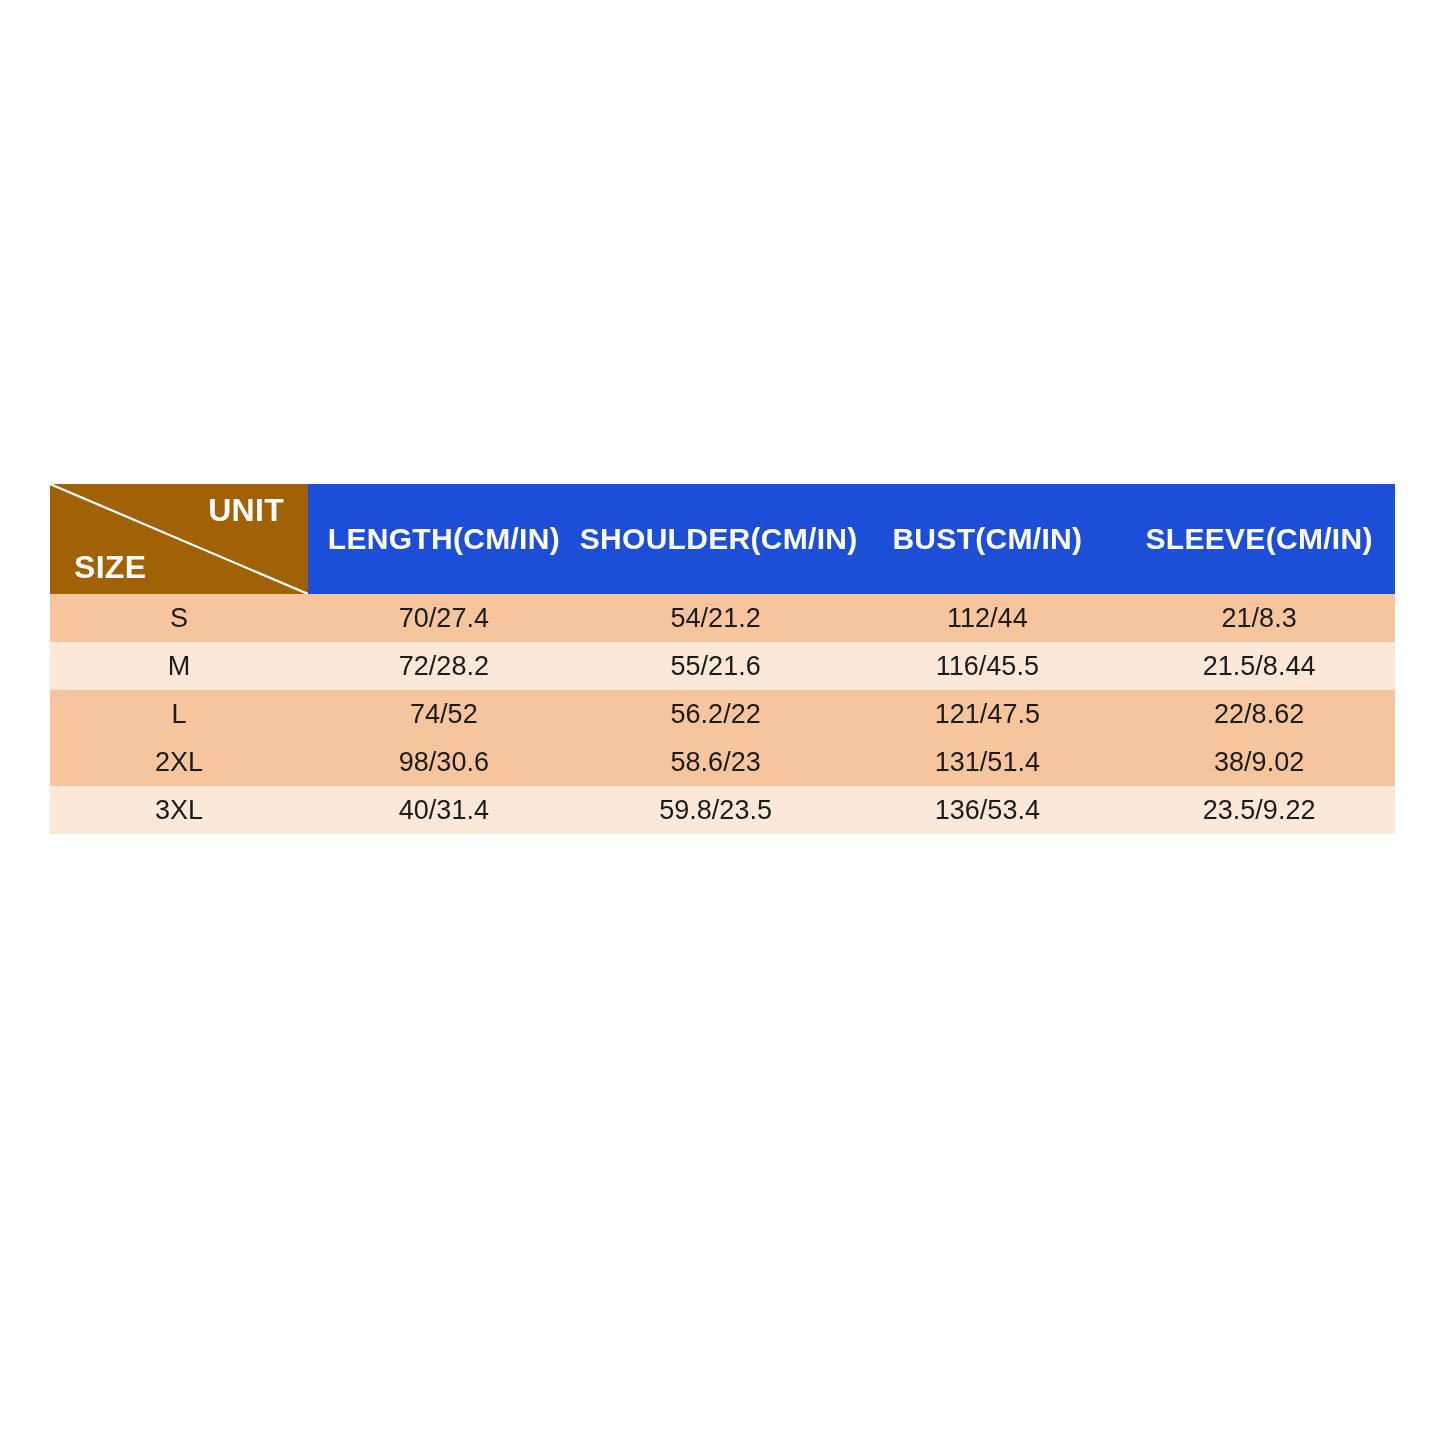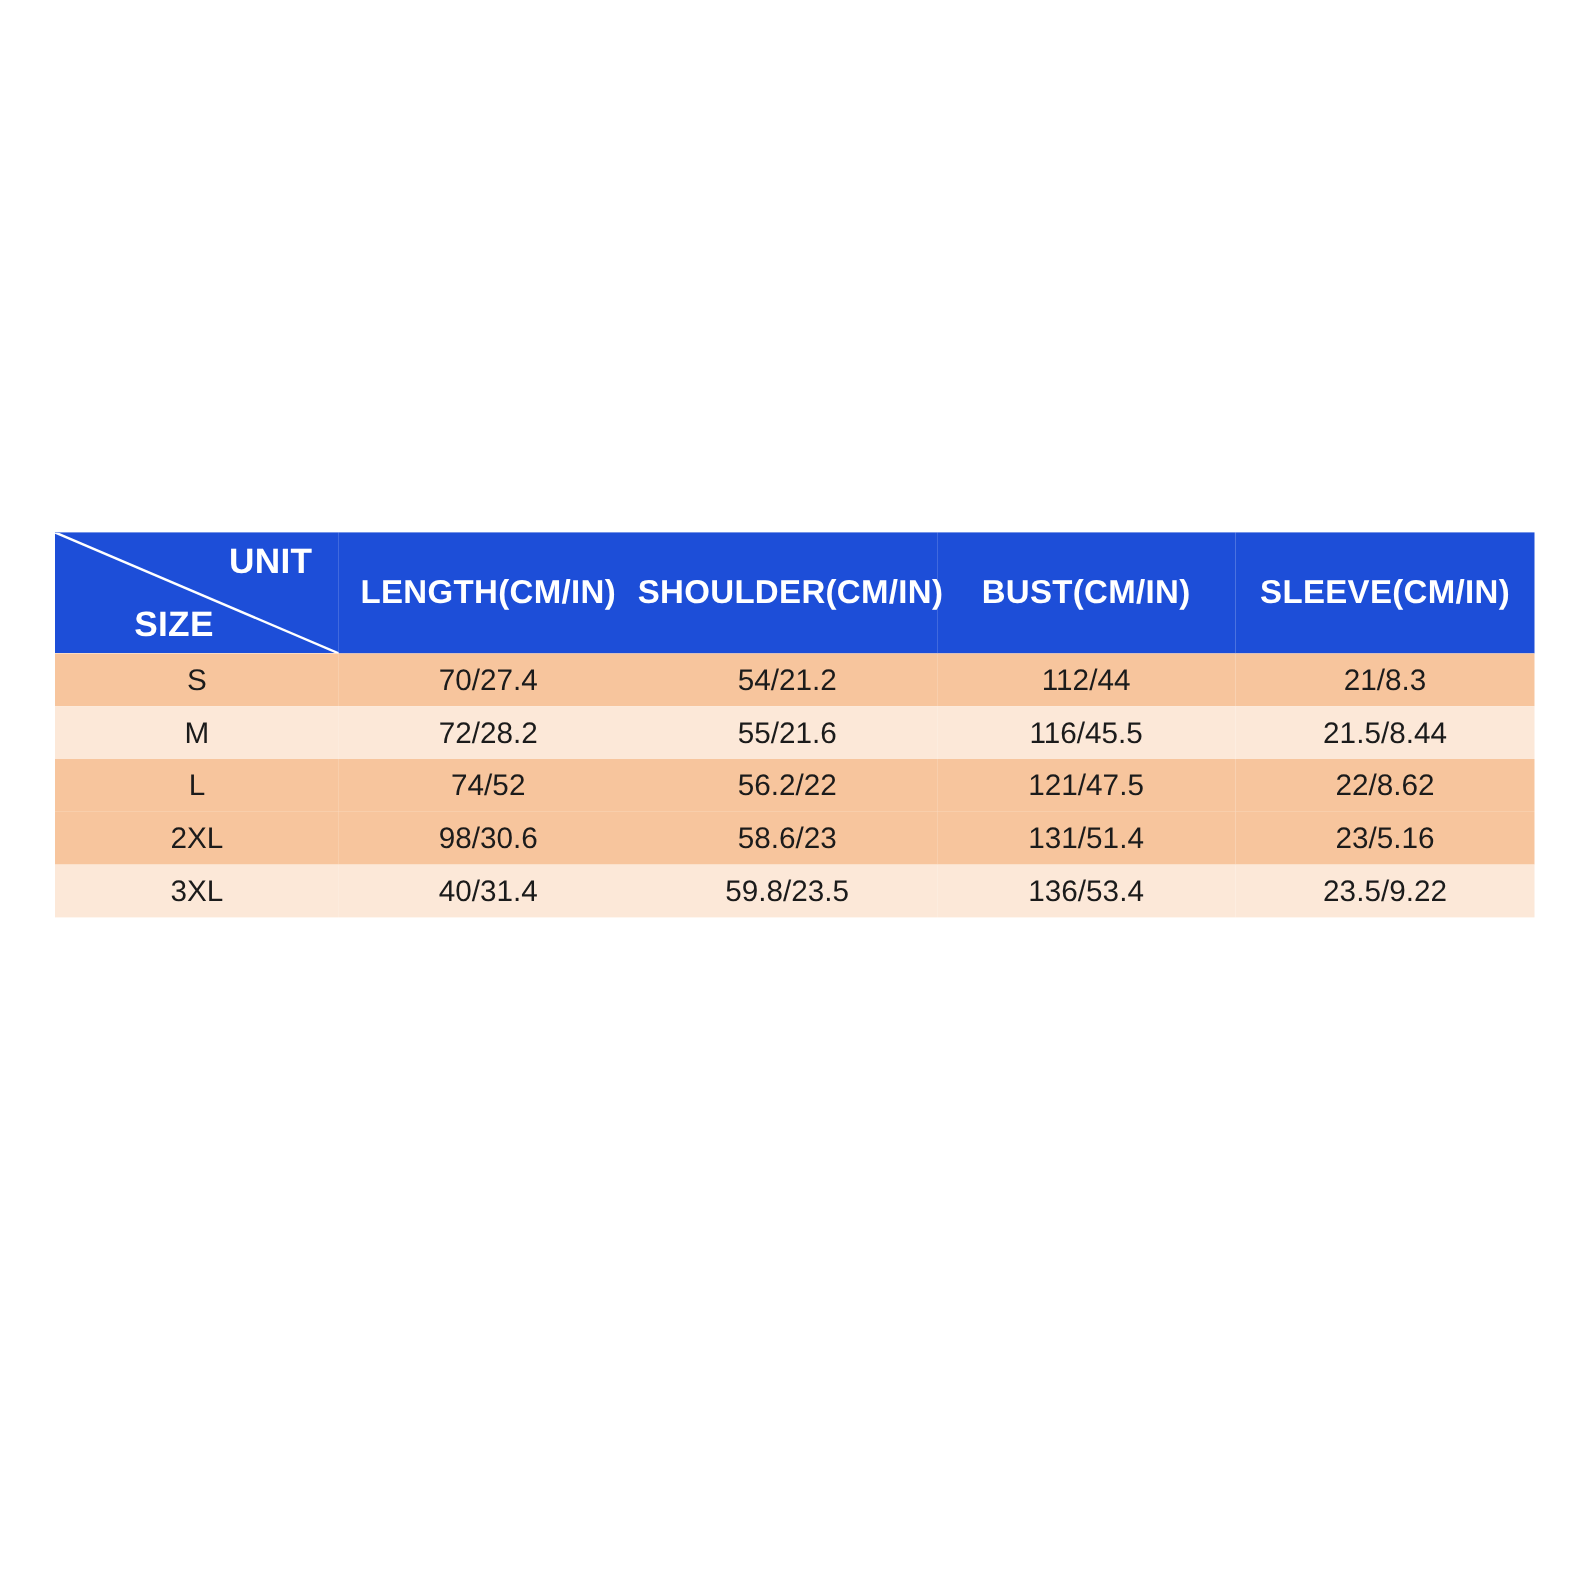--- a/index.html
+++ b/index.html
@@ -45,21 +45,21 @@
     text-align: center;
     vertical-align: middle;
     letter-spacing: 0.3px;
   }
 
   
   th.corner-cell {
     position: relative;
     width: 258px;
     padding: 0;
-    background: #1d4ed8;
+    background: #a16207;
     overflow: hidden;
   }
   .corner-inner {
     position: relative;
     width: 100%;
     height: 110px;
   }
   .corner-line {
     position: absolute;
     left: 0;
@@ -75,21 +75,20 @@
     font-weight: bold;
     color: #ffffff;
   }
   .corner-size {
     position: absolute;
     left: 24px;
     bottom: 8px;
     font-size: 32px;
     font-weight: bold;
     color: #ffffff;
-    margin-left: 48px;
   }
 
   
   tbody td {
     height: 48px;
     text-align: center;
     vertical-align: middle;
     font-size: 27px;
     color: #1b1b1b;
   }
@@ -142,21 +141,21 @@
         <td>74/52</td>
         <td>56.2/22</td>
         <td>121/47.5</td>
         <td>22/8.62</td>
       </tr>
       <tr class="row-dark">
         <td class="size-cell">2XL</td>
         <td>98/30.6</td>
         <td>58.6/23</td>
         <td>131/51.4</td>
-        <td>23/5.16</td>
+        <td>38/9.02</td>
       </tr>
       <tr class="row-light">
         <td class="size-cell">3XL</td>
         <td>40/31.4</td>
         <td>59.8/23.5</td>
         <td>136/53.4</td>
         <td>23.5/9.22</td>
       </tr>
     </tbody>
   </table>

